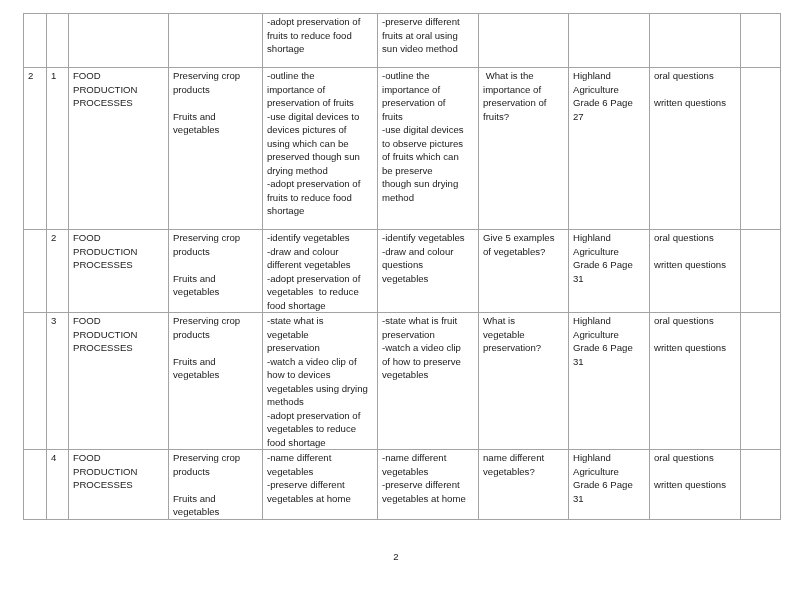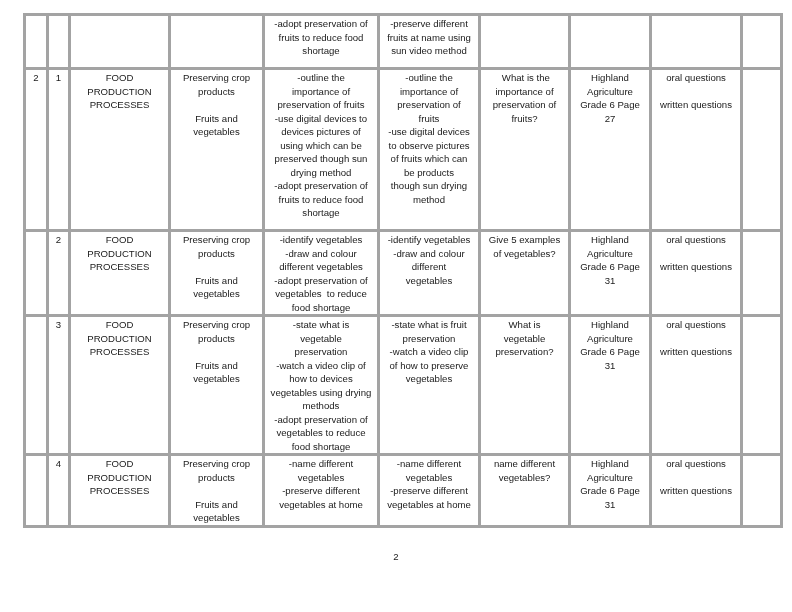--- a/index.html
+++ b/index.html
@@ -7,27 +7,26 @@
     width: 792px; height: 612px; position: relative; overflow: hidden;
     font-family: "Liberation Sans", sans-serif; color: #1a1a1a;
   }
   .page { position: absolute; left: 0; top: 0; width: 792px; height: 612px; }
   table.scheme {
     position: absolute; left: 23px; top: 13px;
     border-collapse: collapse; table-layout: fixed;
     width: 757px;
   }
   table.scheme td {
-    border: 3px solid #a3a3a3;
+    border: 1px solid #a3a3a3;
     vertical-align: top;
     font-size: 9.6px;
     line-height: 13.5px;
     padding: 1px 4px 0 4px;
     word-wrap: break-word;
-    text-align: center;
   }
   .cell-line { display: block; white-space: pre-wrap; }
   .gap { display: block; height: 13.5px; }
   .page-number {
     position: absolute; left: 0; width: 792px; top: 551px;
     text-align: center; font-size: 9.6px;
   }
 </style>
 </head>
 <body>
@@ -58,21 +57,21 @@
             <span class="cell-line"></span>
           </td>
           <td></td>
           <td>
             <span class="cell-line">-adopt preservation of</span>
             <span class="cell-line">fruits to reduce food</span>
             <span class="cell-line">shortage</span>
           </td>
           <td>
             <span class="cell-line">-preserve different</span>
-            <span class="cell-line">fruits at name using</span>
+            <span class="cell-line">fruits at oral using</span>
             <span class="cell-line">sun video method</span>
           </td>
           <td></td>
           <td></td>
           <td></td>
           <td>
             <span class="cell-line"></span>
           </td>
         </tr>
         <tr style="height: 162px;">
@@ -108,21 +107,21 @@
             <span class="cell-line">shortage</span>
           </td>
           <td>
             <span class="cell-line">-outline the</span>
             <span class="cell-line">importance of</span>
             <span class="cell-line">preservation of</span>
             <span class="cell-line">fruits</span>
             <span class="cell-line">-use digital devices</span>
             <span class="cell-line">to observe pictures</span>
             <span class="cell-line">of fruits which can</span>
-            <span class="cell-line">be products</span>
+            <span class="cell-line">be preserve</span>
             <span class="cell-line">though sun drying</span>
             <span class="cell-line">method</span>
           </td>
           <td>
             <span class="cell-line"> What is the</span>
             <span class="cell-line">importance of</span>
             <span class="cell-line">preservation of</span>
             <span class="cell-line">fruits?</span>
           </td>
           <td>
@@ -163,21 +162,21 @@
             <span class="cell-line">-identify vegetables</span>
             <span class="cell-line">-draw and colour</span>
             <span class="cell-line">different vegetables</span>
             <span class="cell-line">-adopt preservation of</span>
             <span class="cell-line">vegetables  to reduce</span>
             <span class="cell-line">food shortage</span>
           </td>
           <td>
             <span class="cell-line">-identify vegetables</span>
             <span class="cell-line">-draw and colour</span>
-            <span class="cell-line">different</span>
+            <span class="cell-line">questions</span>
             <span class="cell-line">vegetables</span>
           </td>
           <td>
             <span class="cell-line">Give 5 examples</span>
             <span class="cell-line">of vegetables?</span>
           </td>
           <td>
             <span class="cell-line">Highland</span>
             <span class="cell-line">Agriculture</span>
             <span class="cell-line">Grade 6 Page</span>

